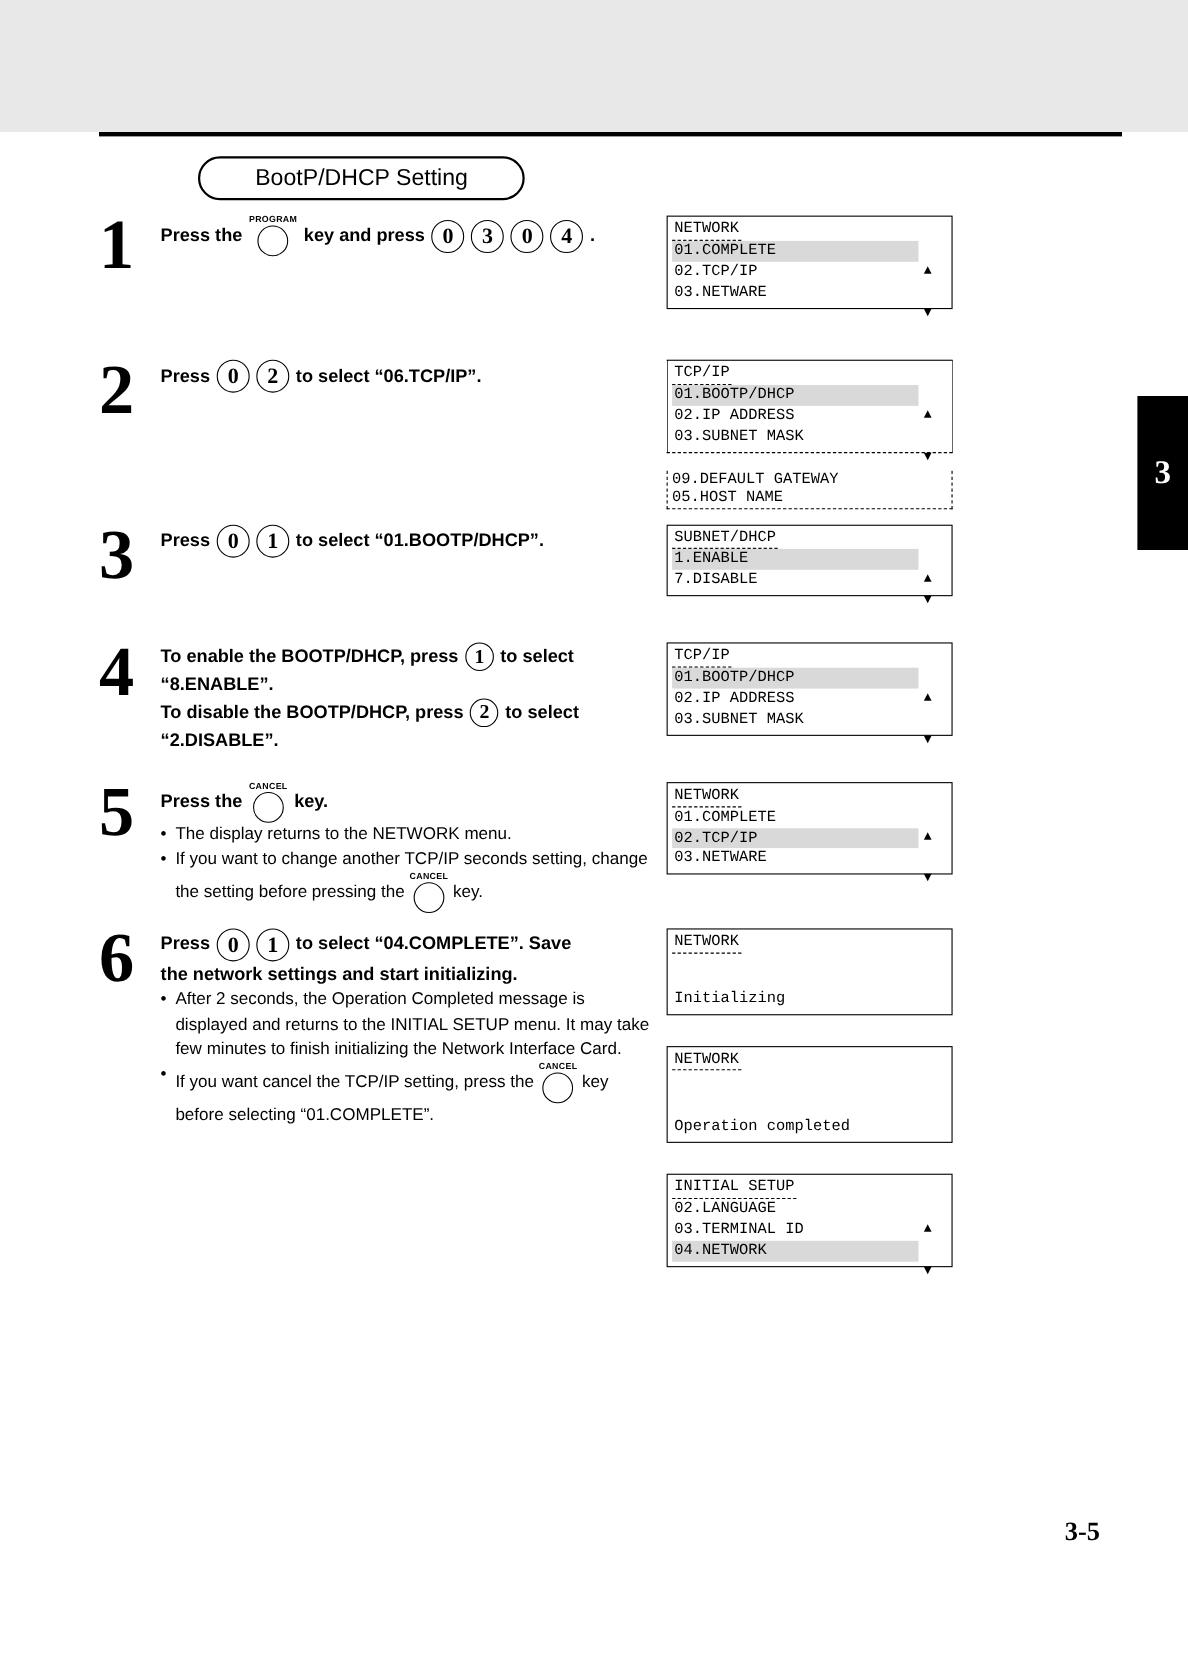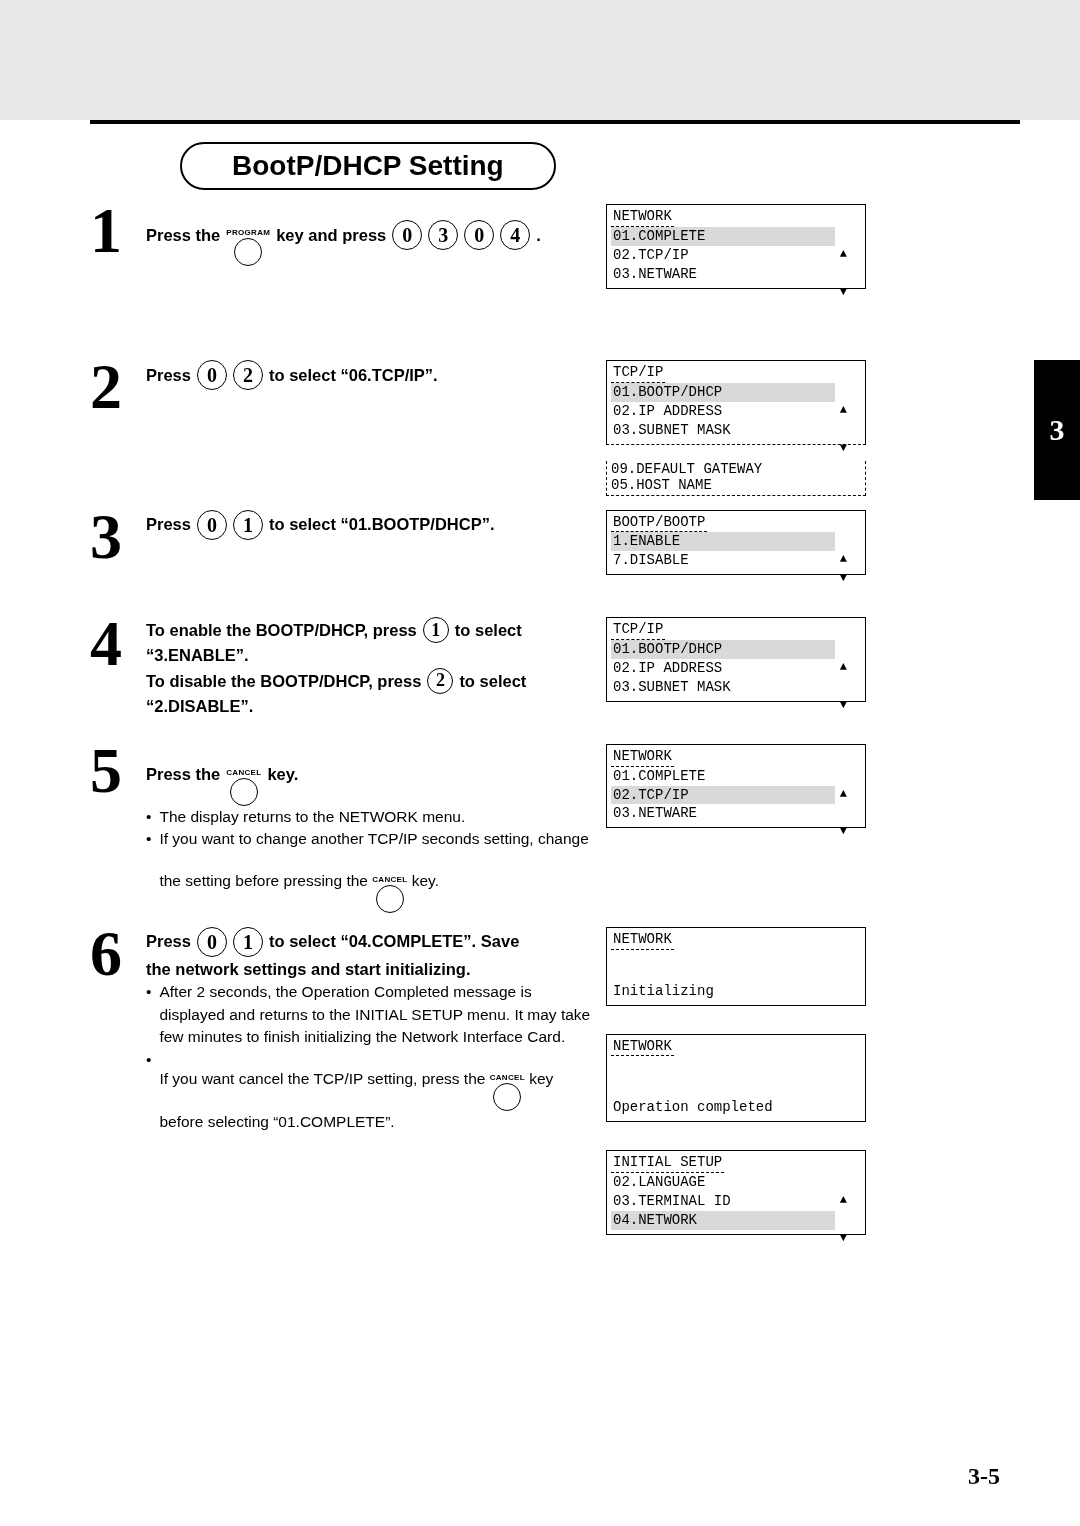--- a/index.html
+++ b/index.html
@@ -1,30 +1,30 @@
 <!DOCTYPE html>
 <html><head>
 <meta charset="utf-8">
 <style>
   * { box-sizing: border-box; margin: 0; padding: 0; }
   html, body { width: 1080px; background: #fff; font-family: Arial, Helvetica, sans-serif; color: #000; }
   .top-band { height: 120px; background: #e8e8e8; }
   .page { padding: 0 60px 60px 90px; position: relative; }
   .hr-heavy { border: 0; border-top: 4px solid #000; margin-bottom: 18px; }
-  .title-pill { display: inline-block; border: 2px solid #000; border-radius: 26px; padding: 6px 50px; margin-left: 90px; font-weight: bold; font-size: 28px; }
+  .title-pill { display: inline-block; border: 2px solid #000; border-radius: 26px; padding: 6px 50px; margin-left: 90px; font-weight: normal; font-size: 21px; }
   .step-row { display: flex; align-items: flex-start; margin-top: 14px; }
   .step-num { font-family: "Times New Roman", serif; font-size: 64px; font-weight: bold; line-height: 0.85; width: 56px; flex: none; }
   .step-body { flex: 1 1 auto; min-width: 0; padding-right: 12px; max-width: 460px; }
   .instr { font-weight: bold; font-size: 16.5px; line-height: 1.5; display: block; }
   .instr-line { display: flex; align-items: center; flex-wrap: wrap; gap: 4px 6px; }
   .note { font-size: 15.5px; line-height: 1.45; }
   .bullet { display: flex; gap: 8px; }
   .bullet::before { content: "•"; }
   .key-label { font-size: 8px; font-weight: bold; letter-spacing: 0.3px; text-align: center; line-height: 1; margin-bottom: 1px; }
-  .key-stack { display: inline-flex; flex-direction: column; align-items: center; vertical-align: middle; margin-top: 25px; }
+  .key-stack { display: inline-flex; flex-direction: column; align-items: center; vertical-align: middle; }
   .key-circle { display: inline-flex; width: 30px; height: 30px; border: 1.8px solid #000; border-radius: 50%; align-items: center; justify-content: center; font-family: "Times New Roman", serif; font-size: 20px; }
   .key-circle.sm { width: 26px; height: 26px; font-size: 18px; }
   .key-circle.blank { width: 28px; height: 28px; }
   .panel { width: 260px; flex: none; border: 1.8px solid #000; font-family: "Courier New", monospace; font-size: 14px; line-height: 1.35; margin-bottom: 28px; position: relative; padding: 2px 16px 4px 4px; }
   .panel.tall { min-height: 72px; }
   .panel .hdr { display: inline-block; border-bottom: 1.5px dashed #000; padding: 0 2px; }
   .panel .row-wrap { position: relative; }
   .panel .hl { background: #d9d9d9; display: block; padding: 0 2px; margin-right: 14px; }
   .panel .plain { padding: 0 2px; display: block; margin-right: 14px; }
   .panel .arrow-up, .panel .arrow-down { position: absolute; right: 2px; font-size: 12px; }
@@ -120,21 +120,21 @@
       <span class="instr instr-line">
         <span>Press</span>
         <span class="key-circle">0</span>
         <span class="key-circle">1</span>
         <span>to select “01.BOOTP/DHCP”.</span>
       </span>
       <div style="height:60px"></div>
     </div>
     <div class="right-col">
       <div class="panel">
-        <span class="hdr">BOOTP/BOOTP</span>
+        <span class="hdr">SUBNET/DHCP</span>
         <div class="row-wrap">
             <span class="hl">1.ENABLE</span>
             <span class="arrow-up">▲</span>
           </div>
         <div class="row-wrap">
             <span class="plain">7.DISABLE</span>
           </div>
         <div class="row-wrap">
             <span class="plain"> </span>
             <span class="arrow-down">▼</span>
@@ -145,21 +145,21 @@
 
   
   <div class="step-row">
     <div class="step-num">4</div>
     <div class="step-body">
       <div class="instr instr-line">
         <span>To enable the BOOTP/DHCP, press</span>
         <span class="key-circle sm">1</span>
         <span>to select</span>
       </div>
-      <div class="instr">“3.ENABLE”.</div>
+      <div class="instr">“8.ENABLE”.</div>
       <div class="instr instr-line">
         <span>To disable the BOOTP/DHCP, press</span>
         <span class="key-circle sm">2</span>
         <span>to select</span>
       </div>
       <div class="instr">“2.DISABLE”.</div>
     </div>
     <div class="right-col">
       <div class="panel">
         <span class="hdr">TCP/IP</span>

